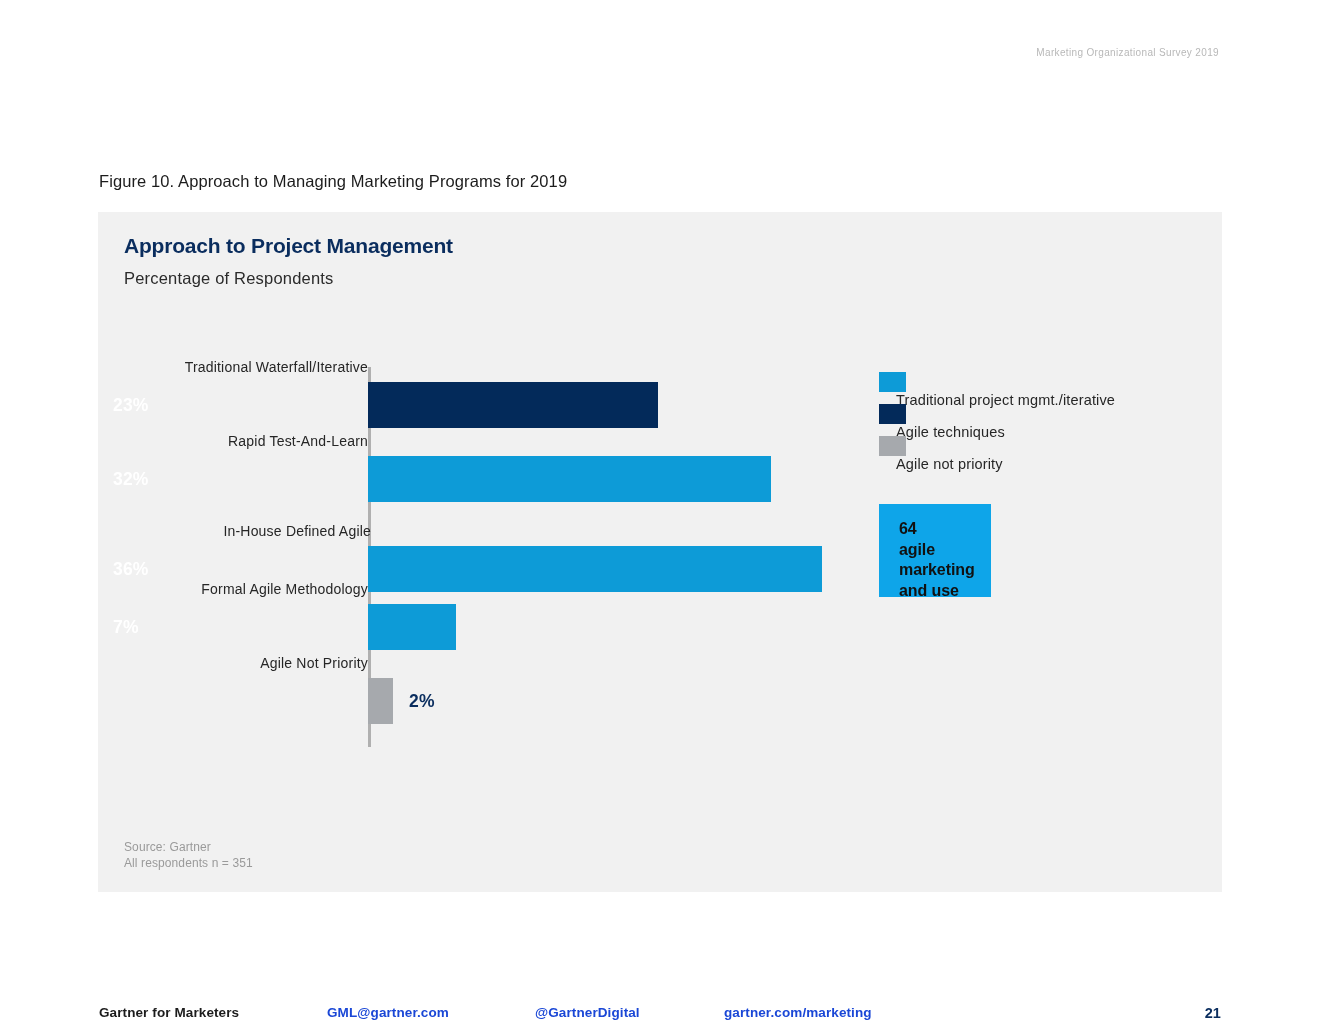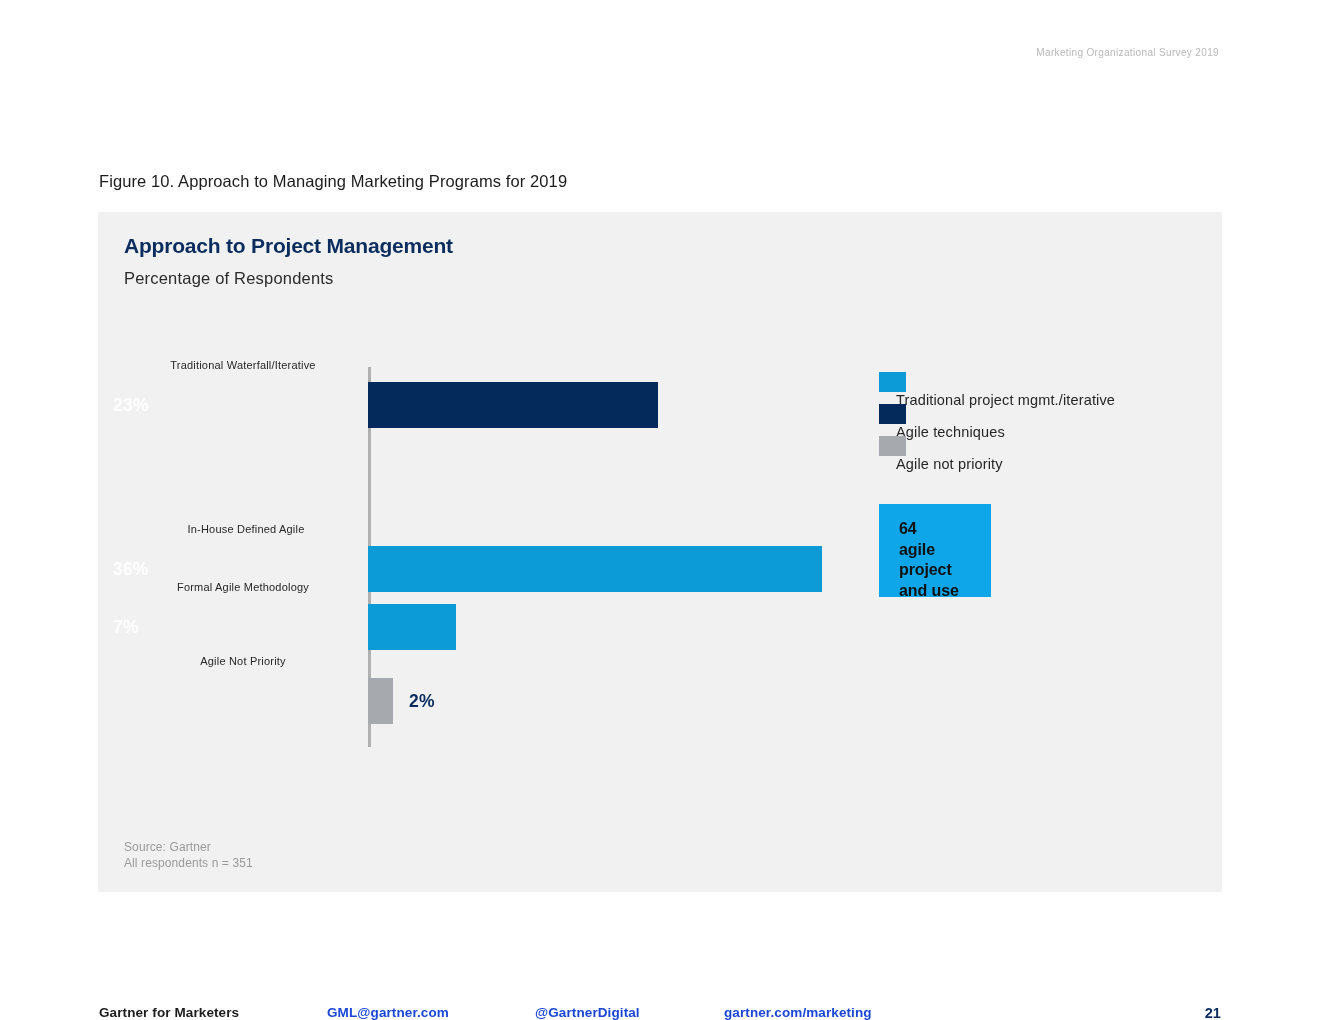--- a/index.html
+++ b/index.html
@@ -87,22 +87,22 @@
   .bar-row {
     position: absolute;
     left: 0;
     height: 46px;
   }
   .cat-label {
     position: absolute;
     right: 0;
     top: -23px;
     width: 250px;
-    text-align: center;
-    font-size: 11px;
+    text-align: right;
+    font-size: 14px;
     color: #262626;
     letter-spacing: 0.2px;
     white-space: nowrap;
   }
   .bar {
     position: absolute;
     left: 0;
     top: 0;
     height: 46px;
   }
@@ -245,20 +245,25 @@
   <div class="plot">
 
     <div class="axis-line"></div>
 
     <div class="bar-row" id="bar-row-0" style="top:170px; width:270px;">
       <div class="cat-label">Traditional Waterfall/Iterative</div>
       <div class="bar" style="left: 270px; width: 290px; background: rgb(3, 42, 90);"></div>
       <div class="bar-value-in">23%</div>
     </div>
 
+    <div class="bar-row" id="bar-row-1" style="top:244px; width:270px;">
+      <div class="cat-label">Rapid Test-And-Learn</div>
+      <div class="bar" style="left: 270px; width: 403px; background: rgb(13, 155, 215);"></div>
+      <div class="bar-value-in">32%</div>
+    </div>
 
     <div class="bar-row" id="bar-row-2" style="top:334px; width:273px;">
       <div class="cat-label">In-House Defined Agile</div>
       <div class="bar" style="left: 270px; width: 454px; background: rgb(13, 155, 215);"></div>
       <div class="bar-value-in">36%</div>
     </div>
 
     <div class="bar-row" id="bar-row-3" style="top:392px; width:270px;">
       <div class="cat-label">Formal Agile Methodology</div>
       <div class="bar" style="left: 270px; width: 88px; background: rgb(13, 155, 215);"></div>
@@ -284,21 +289,21 @@
     </div>
     <div class="legend-item">
       <span class="legend-swatch" style="background: rgb(166, 169, 173);"></span>
       <span class="legend-label">Agile not priority</span>
     </div>
   </div>
 
   <div class="callout">
     <div class="callout-line">64</div>
     <div class="callout-line">agile</div>
-    <div class="callout-line">project</div>
+    <div class="callout-line">marketing</div>
     <div class="callout-line">and use</div>
   </div>
 
   <div class="source-note">
     <div class="source-line">Source: Gartner</div>
     <div class="source-line">All respondents n = 351</div>
   </div>
 
 </div>
 

